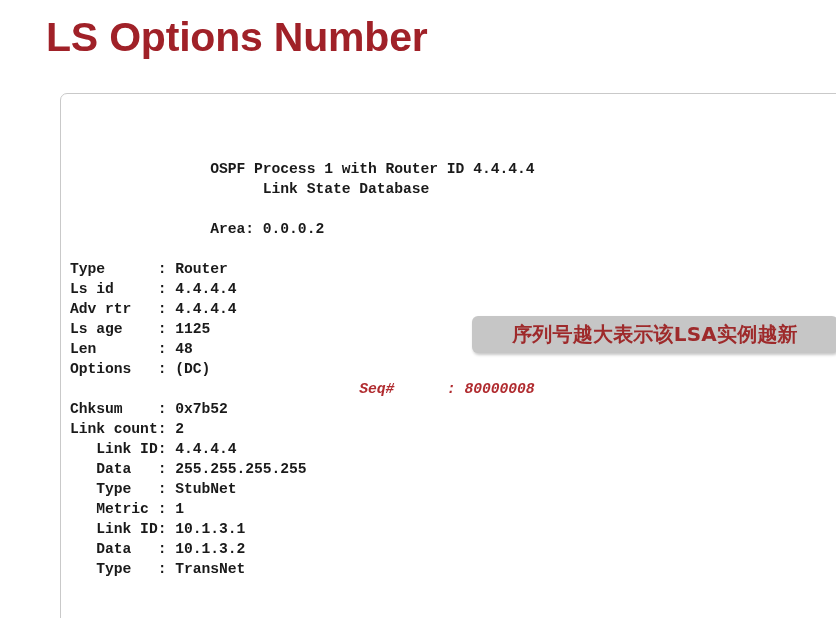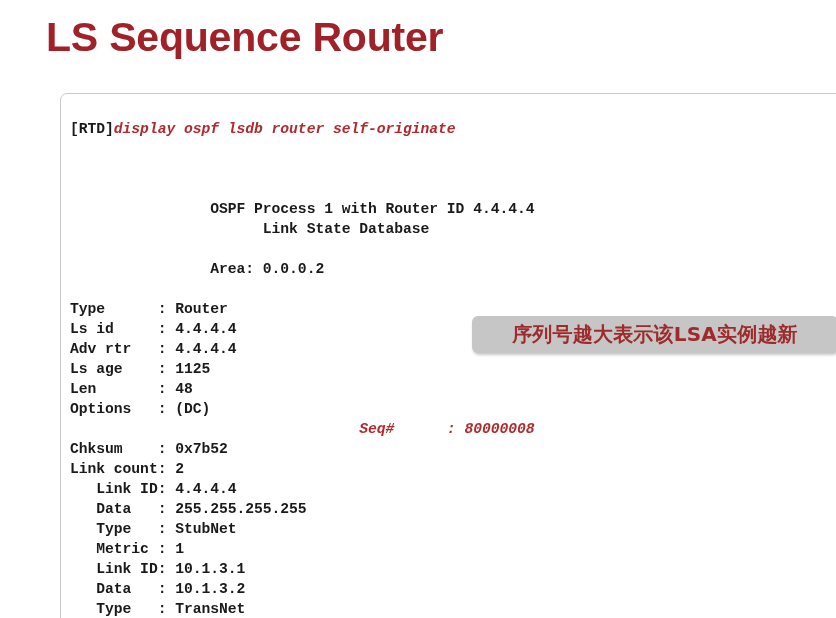--- a/index.html
+++ b/index.html
@@ -101,22 +101,22 @@
     font-size: 20px;
     font-weight: 700;
     color: #9e2a2b;
     white-space: nowrap;
     letter-spacing: 0.2px;
   }
 </style>
 </head>
 <body style="background: rgb(255, 255, 255);">
 
-<div id="slide-title" style="color: rgb(160, 33, 40);">LS Sequence Router</div>
+<div id="slide-title" style="color: rgb(160, 33, 40);">LS Options Number</div>
 
 <div id="cli-panel" style="border-color: rgb(201, 201, 201);">
-  <pre id="cli-output">    <span class="cli-line"><span class="seg-prompt">[RTD]</span><span class="seg-command" style="color: rgb(176, 43, 47);">display ospf lsdb router self-originate</span></span>
+  <pre id="cli-output">    
   <span class="cli-line blank"> </span><span class="cli-line">                OSPF Process 1 with Router ID 4.4.4.4</span><span class="cli-line">                      Link State Database</span><span class="cli-line blank"> </span><span class="cli-line">                Area: 0.0.0.2</span><span class="cli-line blank"> </span><span class="cli-line">Type      : Router</span><span class="cli-line">Ls id     : 4.4.4.4</span><span class="cli-line">Adv rtr   : 4.4.4.4</span><span class="cli-line">Ls age    : 1125</span><span class="cli-line">Len       : 48</span><span class="cli-line">Options   : (DC)</span><span class="cli-line highlight" style="color: rgb(176, 43, 47);">Seq#      : 80000008</span><span class="cli-line">Chksum    : 0x7b52</span><span class="cli-line">Link count: 2</span><span class="cli-line">   Link ID: 4.4.4.4</span><span class="cli-line">   Data   : 255.255.255.255</span><span class="cli-line">   Type   : StubNet</span><span class="cli-line">   Metric : 1</span><span class="cli-line">   Link ID: 10.1.3.1</span><span class="cli-line">   Data   : 10.1.3.2</span><span class="cli-line">   Type   : TransNet</span></pre>
 </div>
 
 <div id="annotation-callout" style="background: rgb(198, 198, 198);">
   <span id="annotation-text" style="color: rgb(158, 42, 43);">序列号越大表示该LSA实例越新</span>
 </div>
 
 </body></html>

